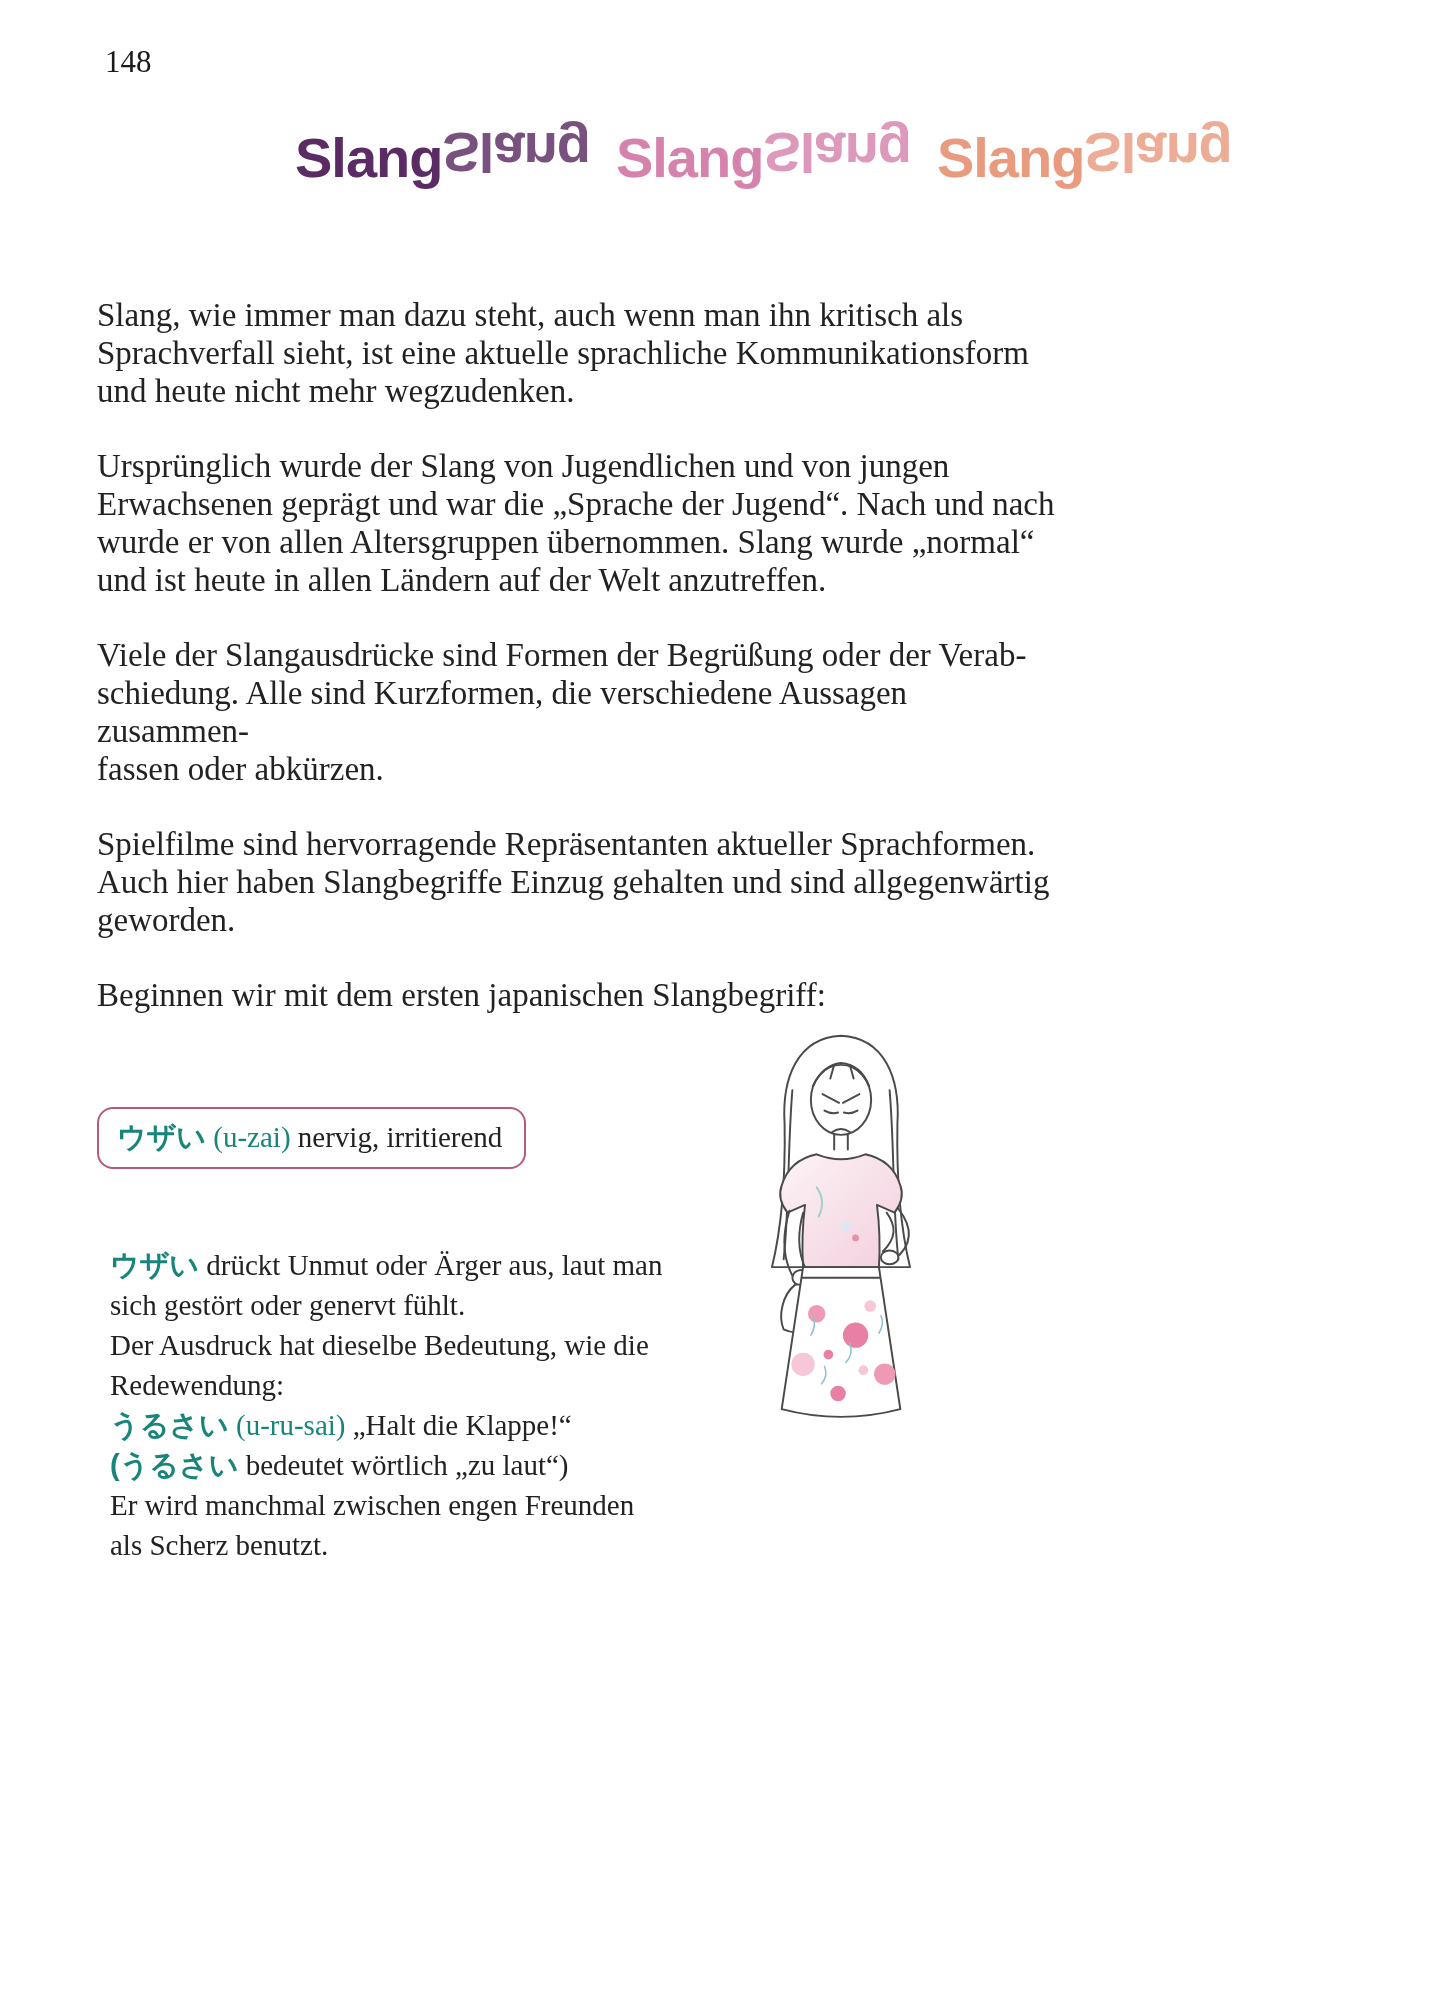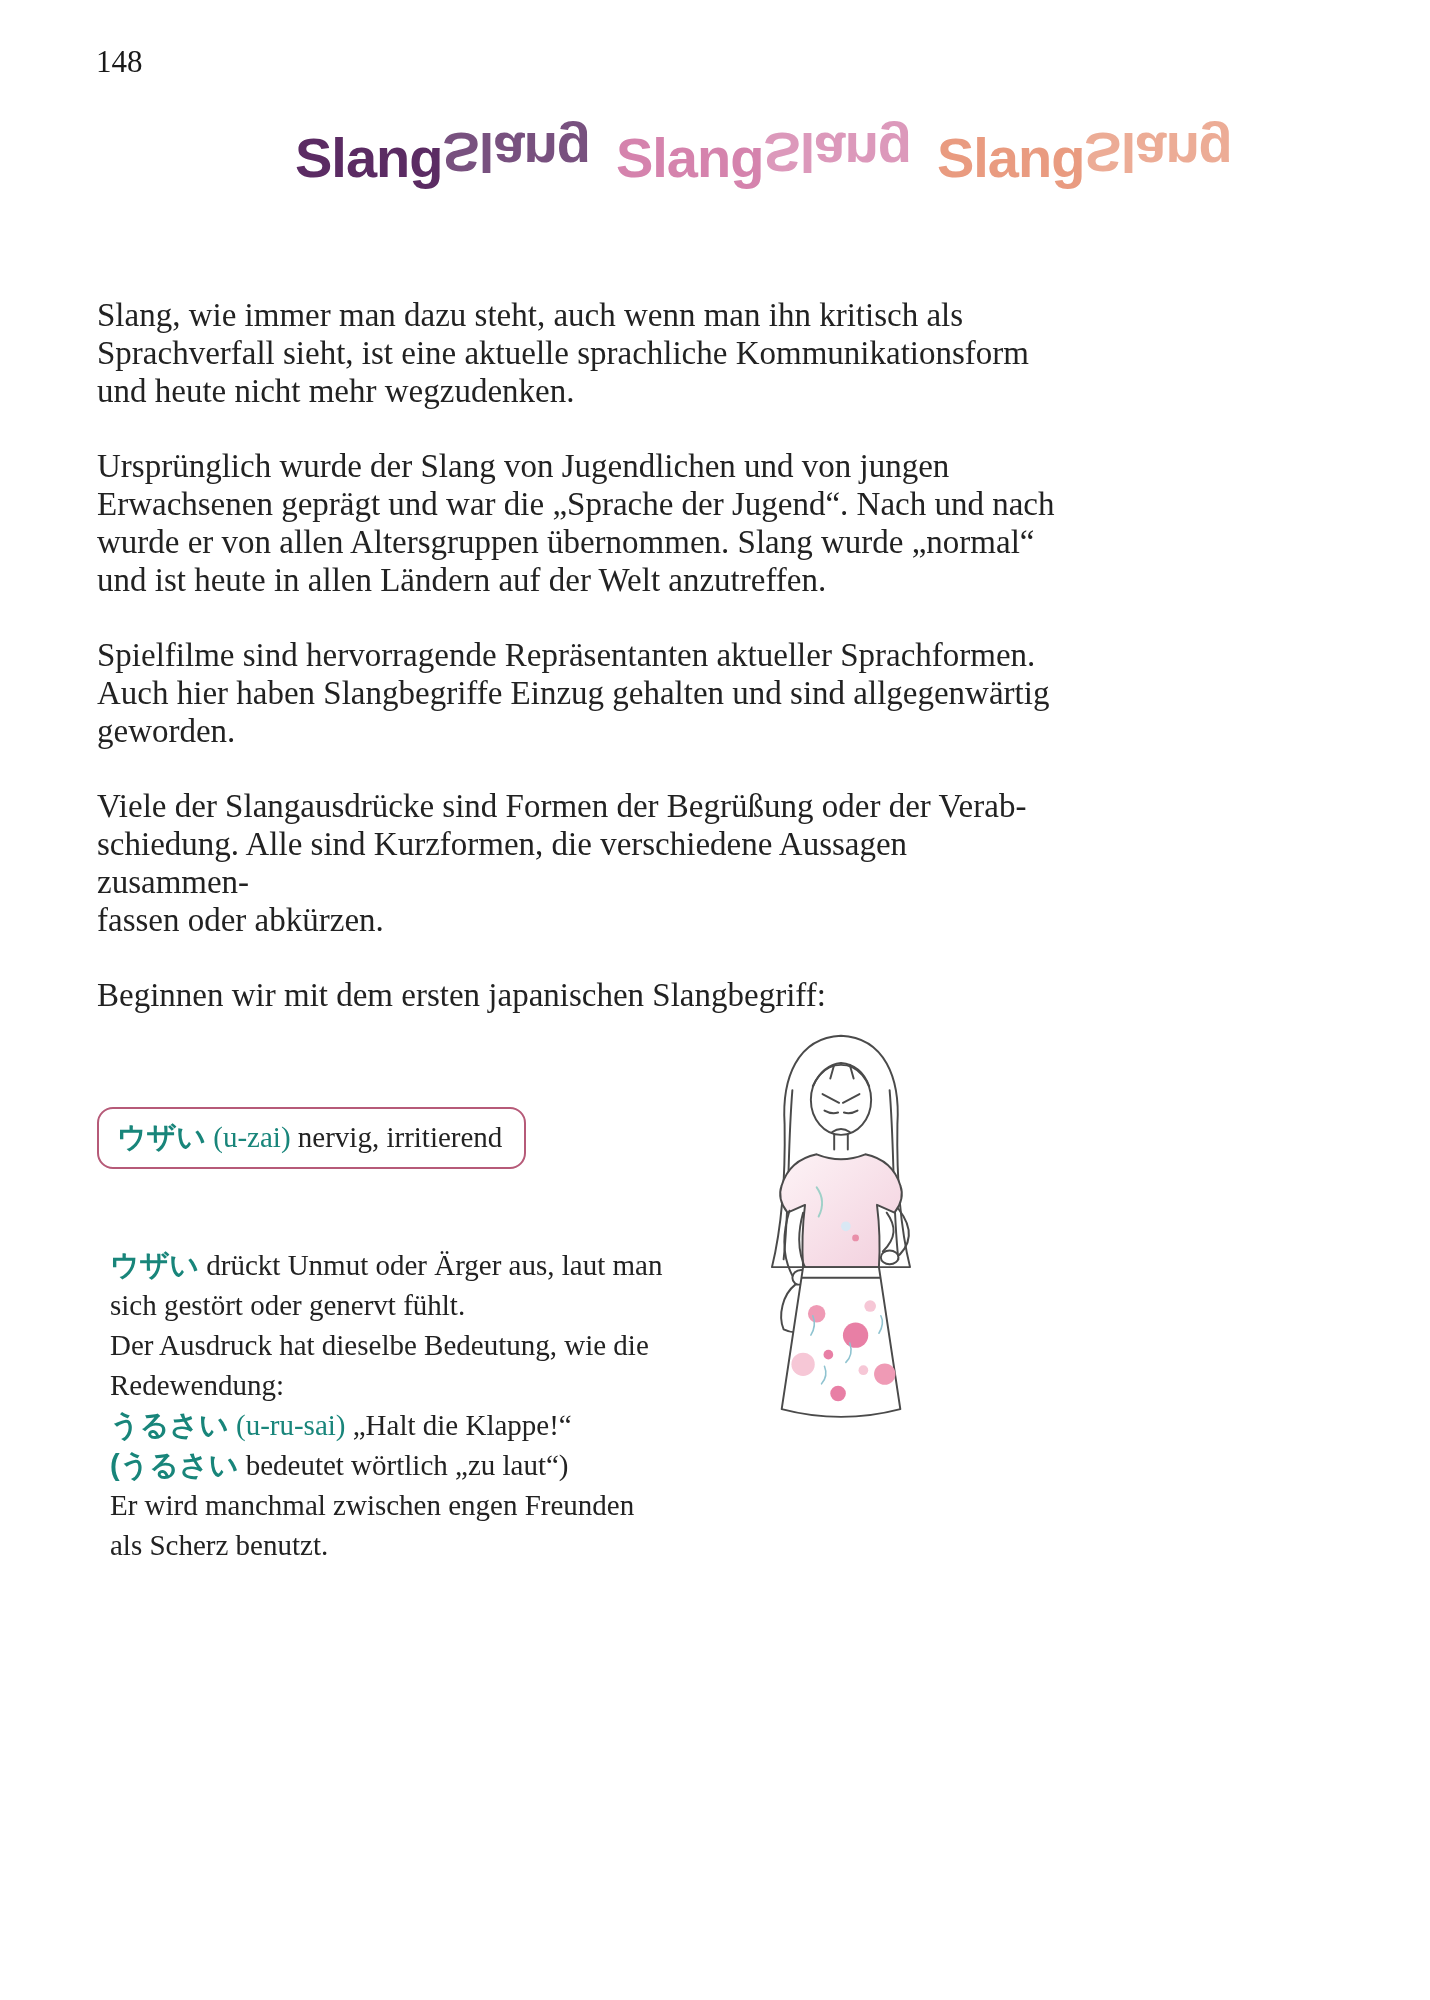--- a/index.html
+++ b/index.html
@@ -7,21 +7,21 @@
     position:relative;
     width:1430px;
     height:2000px;
     background:#ffffff;
     font-family:"Liberation Serif", serif;
     color:#222222;
     overflow:hidden;
   }
   .page-number{
     position:absolute;
-    left:96px;
+    left:105px;
     top:44px;
     font-size:31px;
     color:#1a1a1a;
     text-align:right;
   }
   .title-row{
     position:absolute;
     left:295px;
     top:130px;
     display:flex;
@@ -121,26 +121,26 @@
   </div>
 
   <div class="content">
     <p class="para">Slang, wie immer man dazu steht, auch wenn man ihn kritisch als
 Sprachverfall sieht, ist eine aktuelle sprachliche Kommunikationsform
 und heute nicht mehr wegzudenken.</p>
     <p class="para">Ursprünglich wurde der Slang von Jugendlichen und von jungen
 Erwachsenen geprägt und war die „Sprache der Jugend“. Nach und nach
 wurde er von allen Altersgruppen übernommen. Slang wurde „normal“
 und ist heute in allen Ländern auf der Welt anzutreffen.</p>
+    <p class="para">Viele der Slangausdrücke sind Formen der Begrüßung oder der Verab-
+schiedung. Alle sind Kurzformen, die verschiedene Aussagen zusammen-
+fassen oder abkürzen.</p>
     <p class="para">Spielfilme sind hervorragende Repräsentanten aktueller Sprachformen.
 Auch hier haben Slangbegriffe Einzug gehalten und sind allgegenwärtig
 geworden.</p>
-    <p class="para">Viele der Slangausdrücke sind Formen der Begrüßung oder der Verab-
-schiedung. Alle sind Kurzformen, die verschiedene Aussagen zusammen-
-fassen oder abkürzen.</p>
     <p class="para">Beginnen wir mit dem ersten japanischen Slangbegriff:</p>
 
     <div class="slang-box">
       <span class="jp">ウザい</span><span class="romaji"> (u-zai)</span><span class="meaning"> nervig, irritierend</span>
     </div>
 
     <div class="explanation">
       <span class="jp">ウザい</span><span>  drückt Unmut oder Ärger aus, laut man
 sich gestört oder genervt fühlt.
 Der Ausdruck hat dieselbe Bedeutung, wie die

